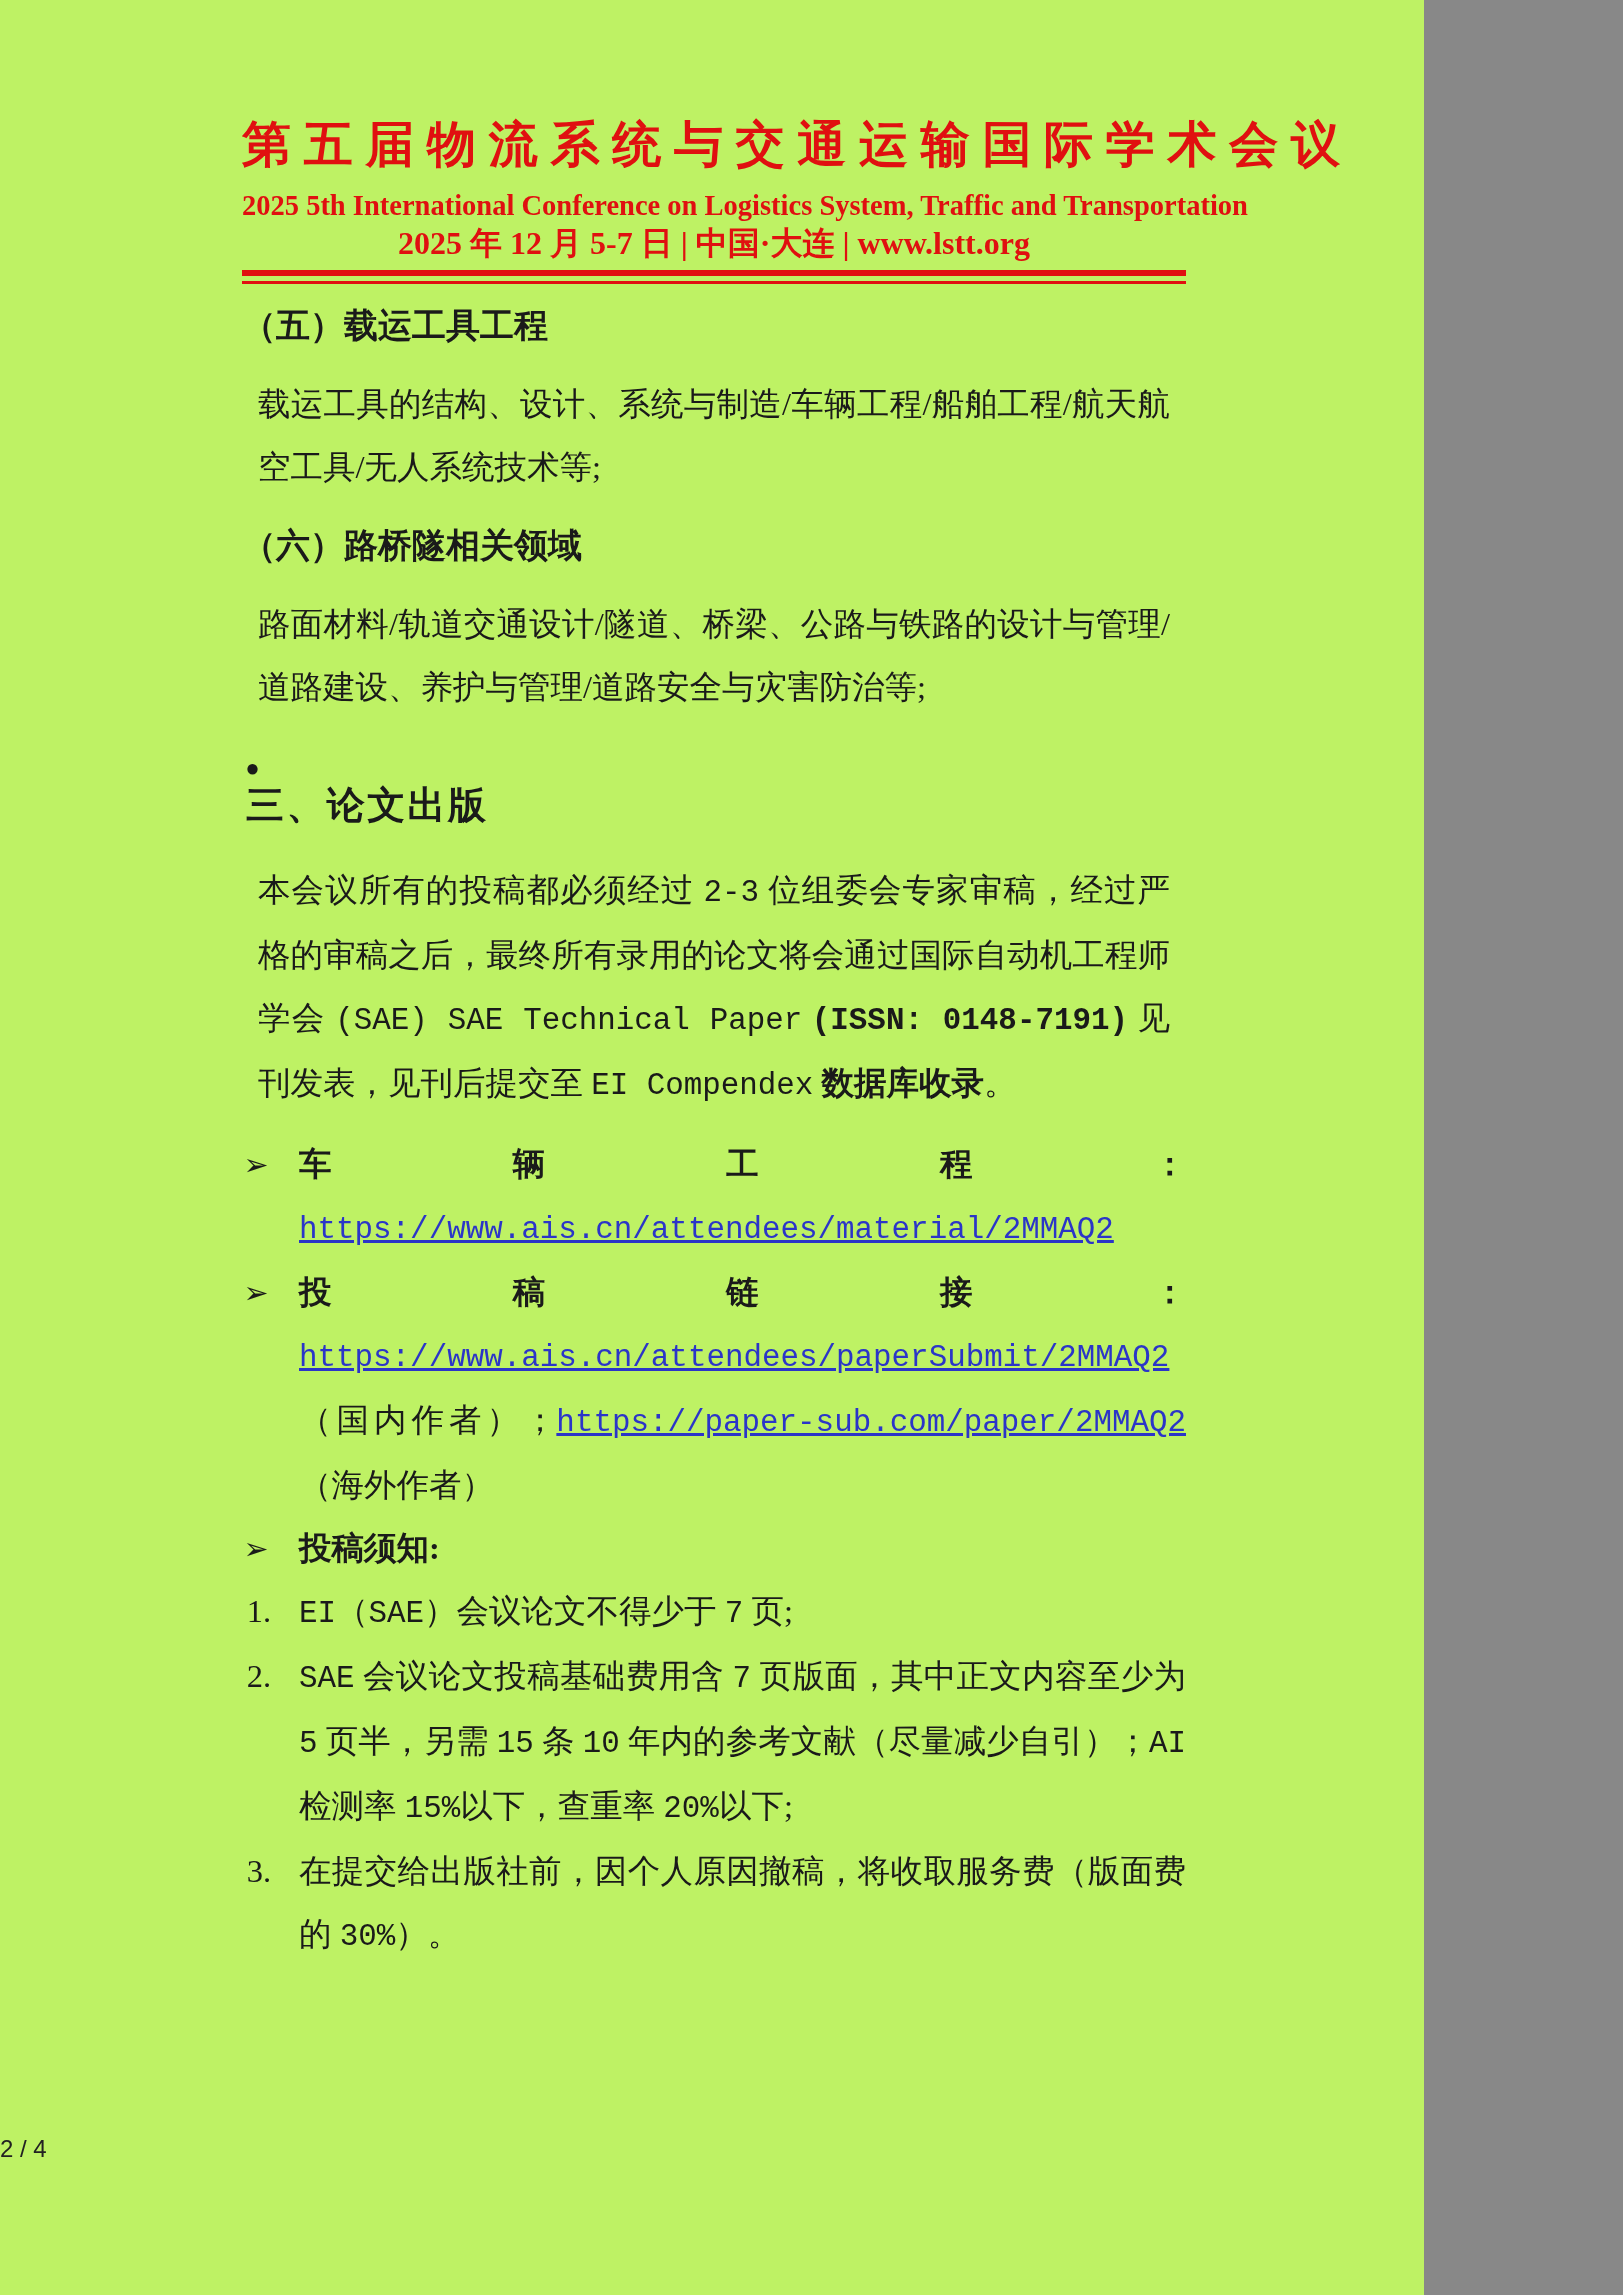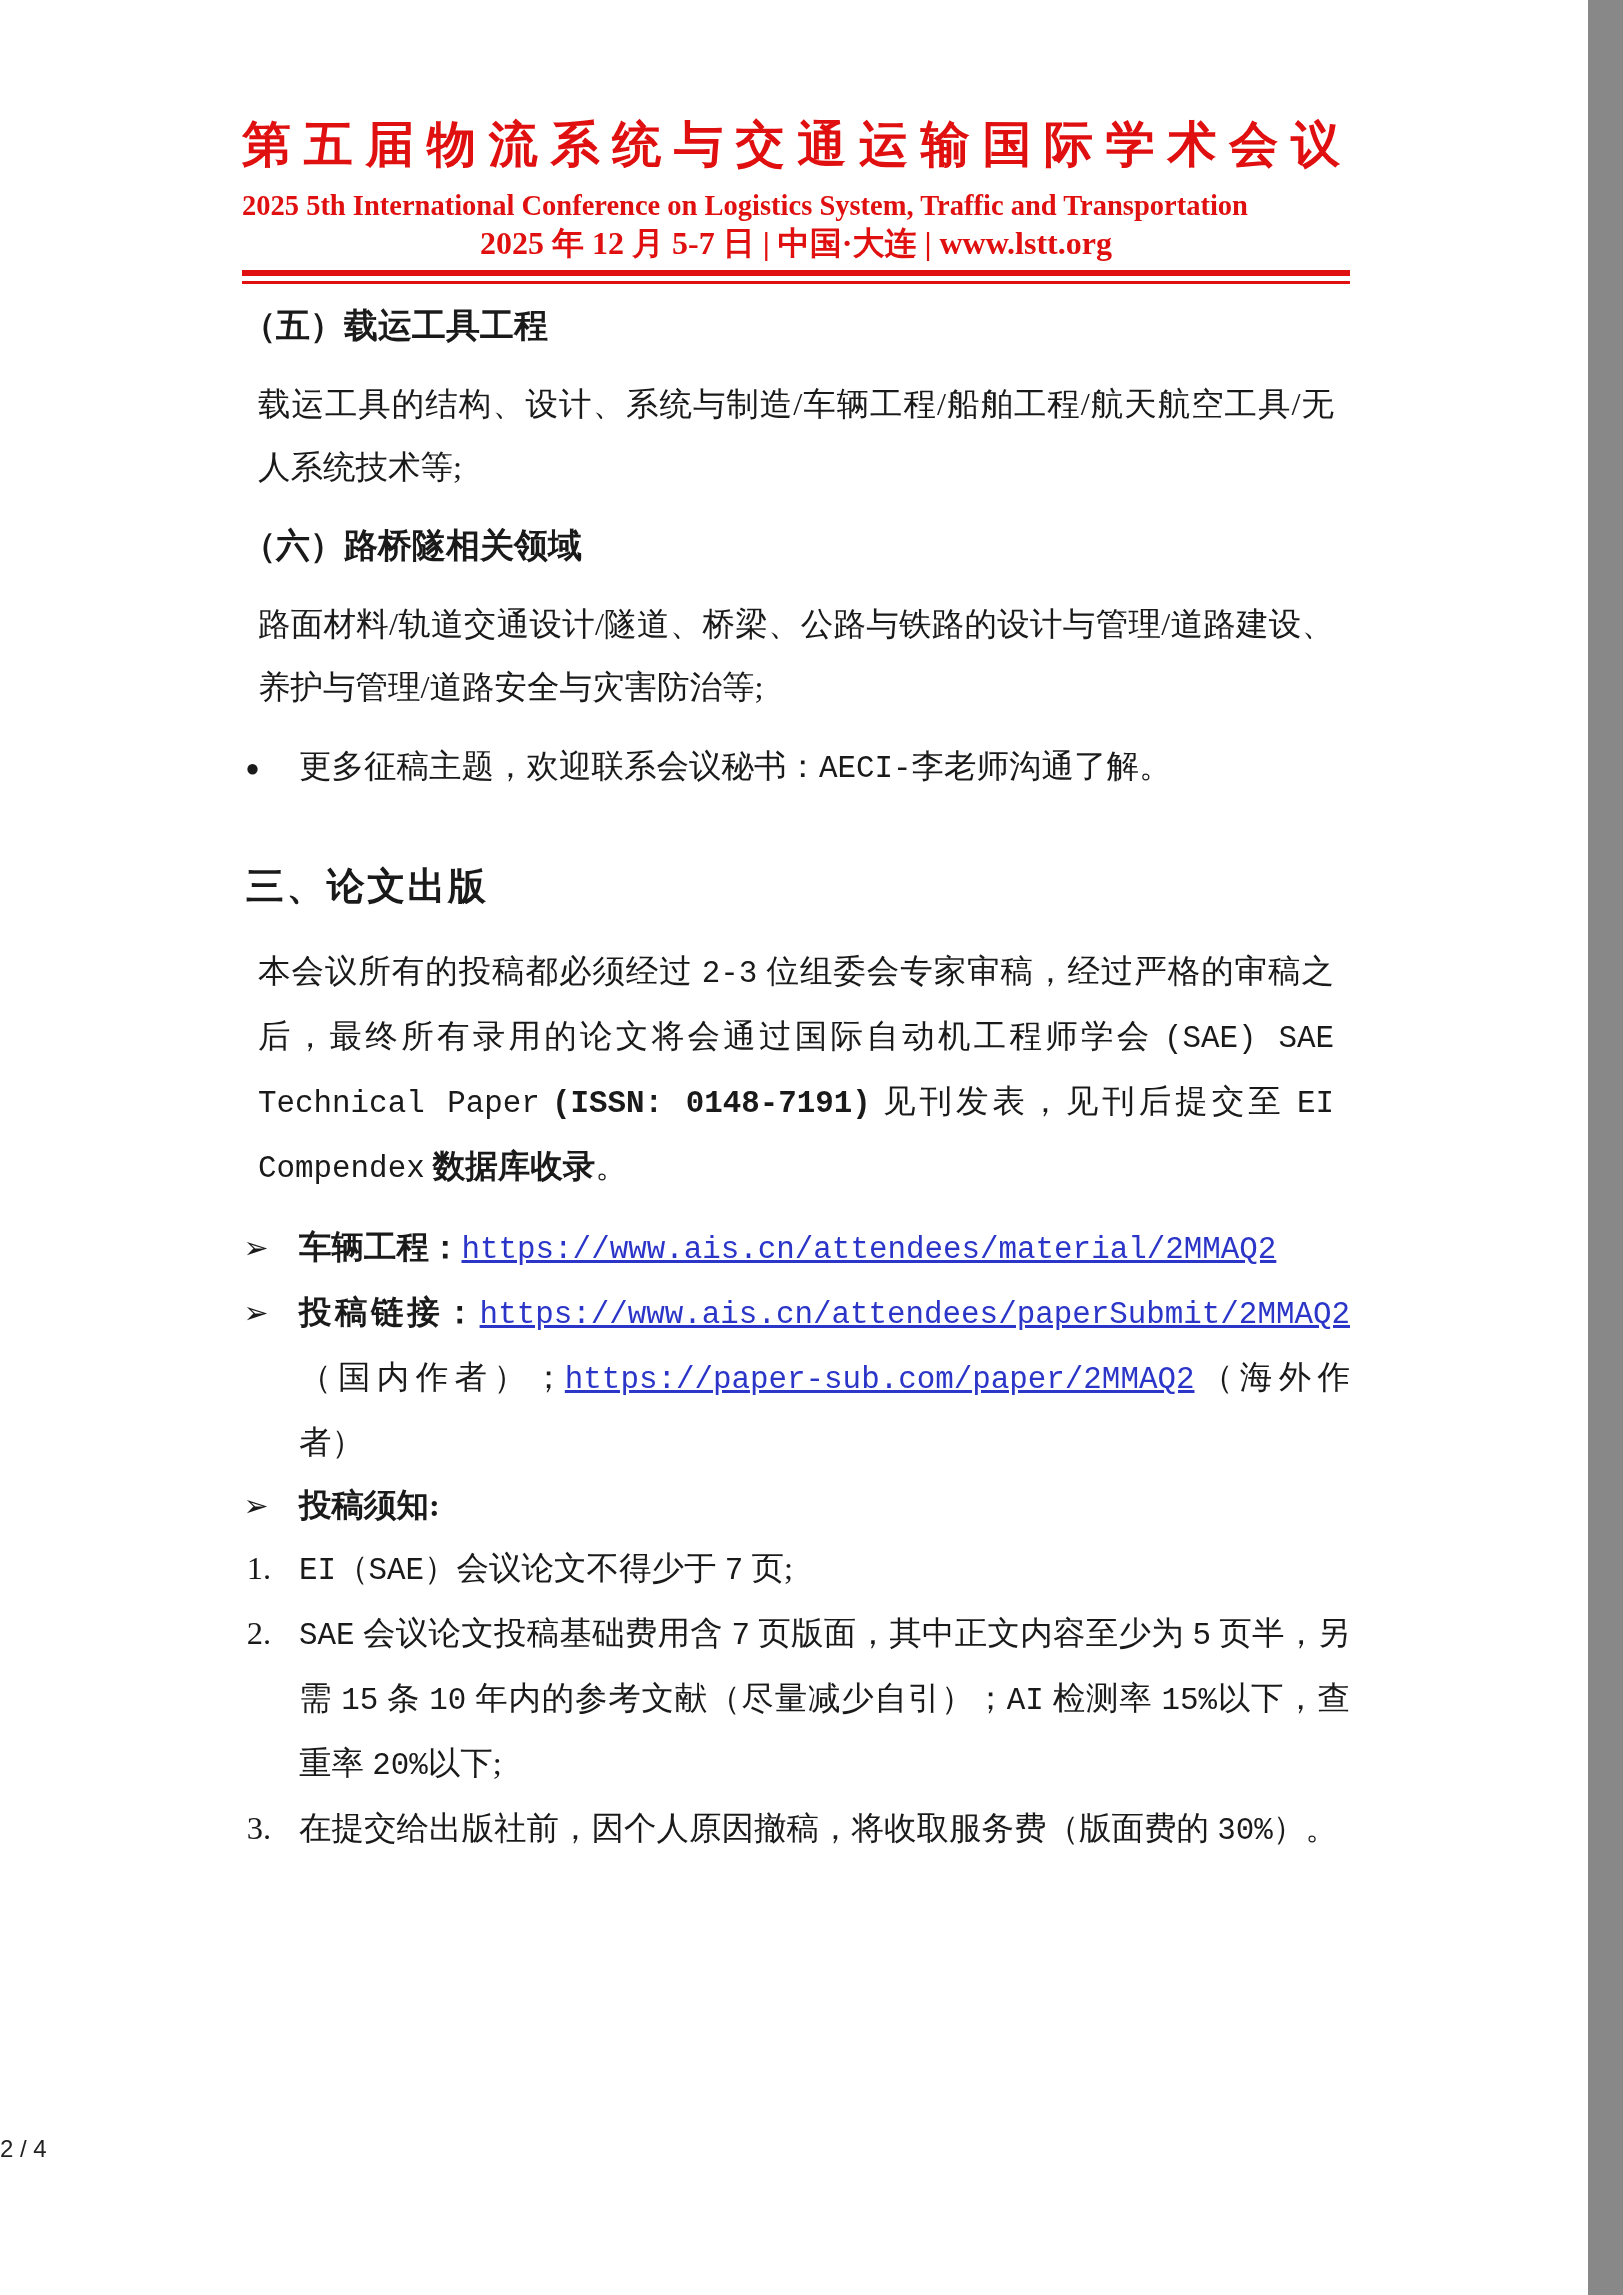--- a/index.html
+++ b/index.html
@@ -1,19 +1,19 @@
 <!DOCTYPE html>
 <html style="font-size:12.7px"><head>
 <meta charset="utf-8">
 <style>
   html,body{margin:0;padding:0;background:#888;}
   .page{
     position:relative;
-    width:1588px;height:2295px;
-    background:#ffffff;
+    width:1424px;height:2295px;
+    background:#bef264;
     color:#1a1a1a;
     font-family:"Liberation Serif","DejaVu Serif",serif;
     overflow:hidden;
   }
   .content{padding:111px 238px 0 242px;}
 
   
   .title{
     color:var(--accent);
     font-weight:bold;
@@ -129,21 +129,20 @@
     <div class="rule"></div>
 
     <div class="h3">（五）载运工具工程</div>
     <p class="body-p">载运工具的结构、设计、系统与制造/车辆工程/船舶工程/航天航空工具/无人系统技术等;</p>
 
     <div class="h3 tight">（六）路桥隧相关领域</div>
     <p class="body-p">路面材料/轨道交通设计/隧道、桥梁、公路与铁路的设计与管理/道路建设、养护与管理/道路安全与灾害防治等;</p>
 
     <div class="bullet-item">
       <span class="bullet-marker">●</span>
-      <span><span>更多征稿主题，欢迎联系会议秘书：</span><span class="lat">AECI-</span><span>李老师沟通了解。</span></span>
     </div>
 
     <div class="h2">三、论文出版</div>
     <p class="body-p"><span>本会议所有的投稿都必须经过 </span><span class="lat">2-3</span><span> 位组委会专家审稿，经过严格的审稿之后，最终所有录用的论文将会通过国际自动机工程师学会 </span><span class="lat">(SAE) SAE Technical Paper</span><span> </span><span class="lat b">(ISSN: 0148-7191)</span><span> 见刊发表，见刊后提交至 </span><span class="lat">EI Compendex</span><span> </span><span class="b">数据库收录</span><span>。</span></p>
 
     <div class="pub-list">
       <div class="arrow-item">
         <span class="arrow-marker">➢</span>
         <span><span class="b">车辆工程：</span><span class="link">https://www.ais.cn/attendees/material/2MMAQ2</span></span>
       </div>

